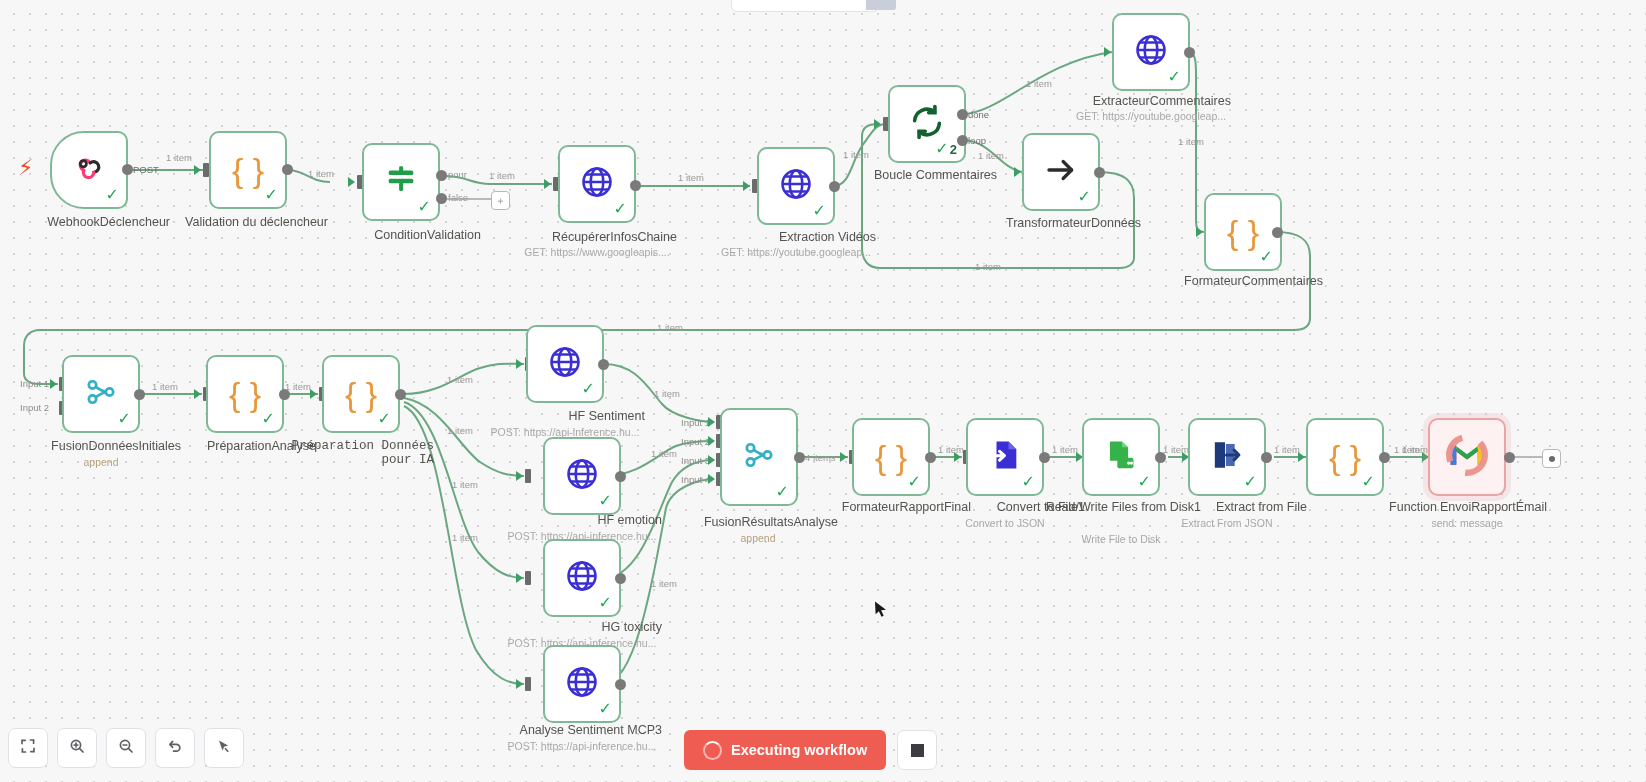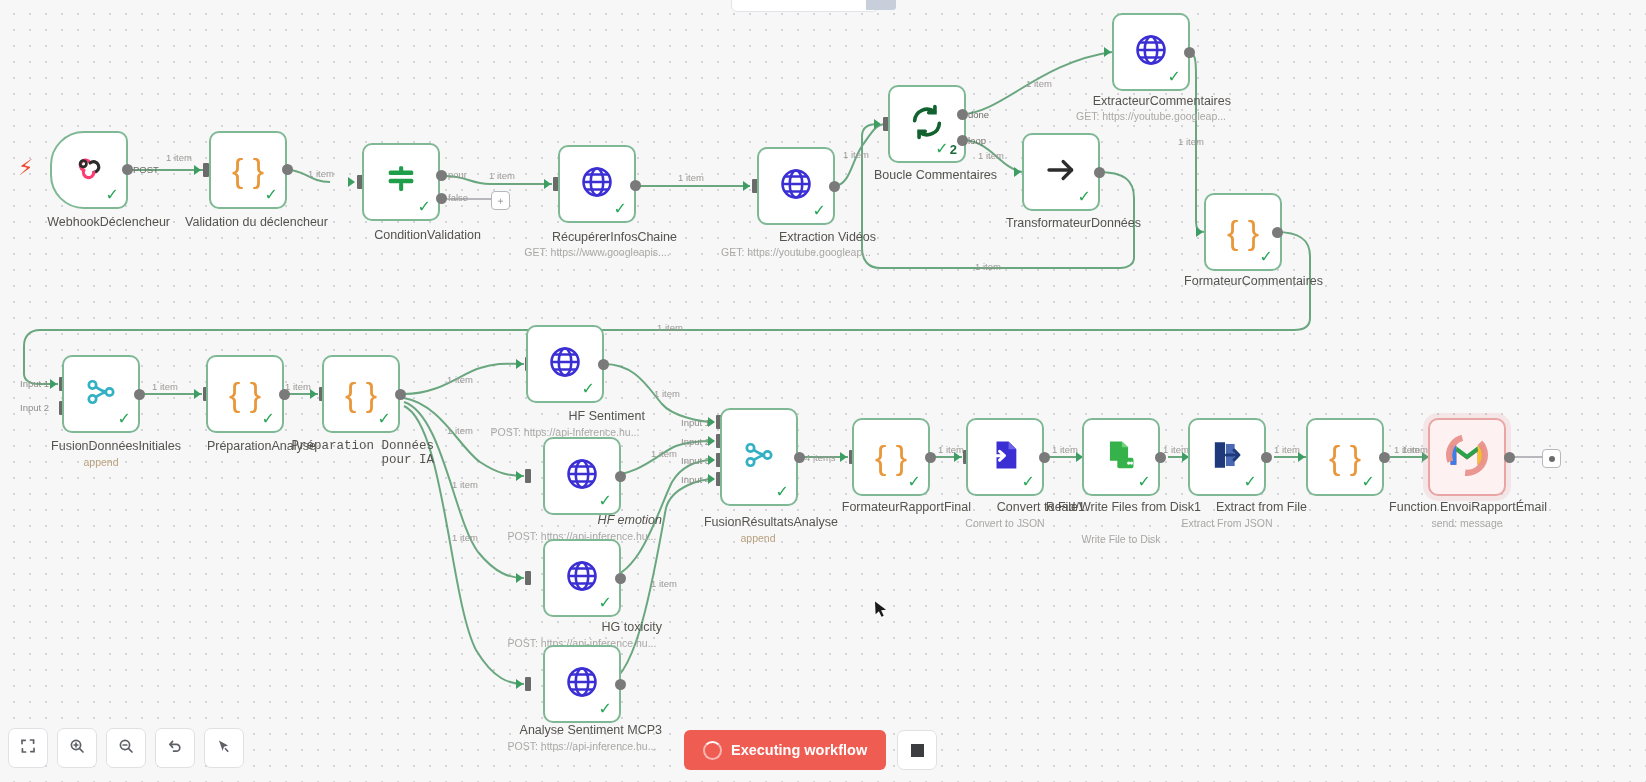--- a/index.html
+++ b/index.html
@@ -381,21 +381,21 @@
       <svg width="36" height="36" viewBox="0 0 24 24" fill="none" stroke="#3b2fd4" stroke-width="1.7">
         <circle cx="12" cy="12" r="9"></circle>
           <ellipse cx="12" cy="12" rx="4.2" ry="9"></ellipse>
         <path d="M3 12h18M4.4 7h15.2M4.4 17h15.2"></path>
       </svg>
     </span>
     <span class="tick">✓</span>
   </div>
   <div class="dot" style="left:615px;top:471px;"></div>
   <div class="edge-lbl" style="left:651px;top:448px;">1 item</div>
-  <div class="label" style="left:502px;top:513px;width:160px;font-style:italic;">HF emotion</div>
+  <div class="label" style="left:502px;top:513px;width:160px;">HF emotion</div>
   <div class="sub" style="left:502px;top:530px;width:160px;">POST: https://api-inference.hu...</div>
 
   <div class="inarrow" style="left:516px;top:573px;"></div>
   <div class="inport" style="left:525px;top:571px;"></div>
   <div class="node" style="left:543px;top:539px;">
     <span class="glyph">
       <svg width="36" height="36" viewBox="0 0 24 24" fill="none" stroke="#3b2fd4" stroke-width="1.7">
         <circle cx="12" cy="12" r="9"></circle>
           <ellipse cx="12" cy="12" rx="4.2" ry="9"></ellipse>
         <path d="M3 12h18M4.4 7h15.2M4.4 17h15.2"></path>

